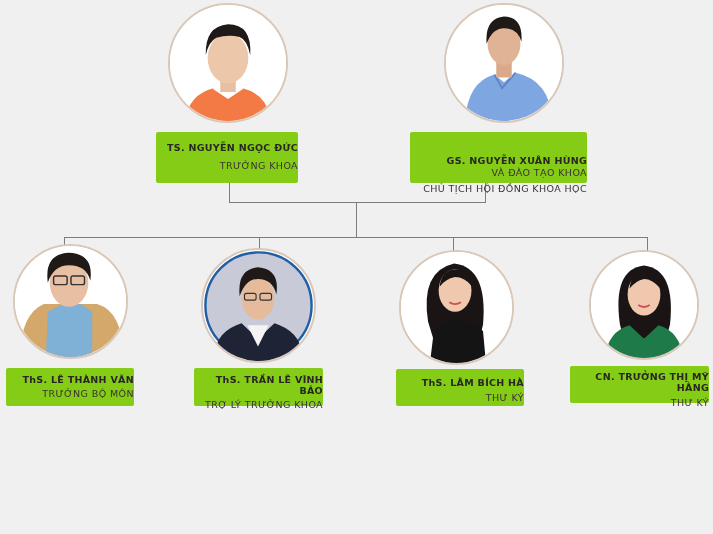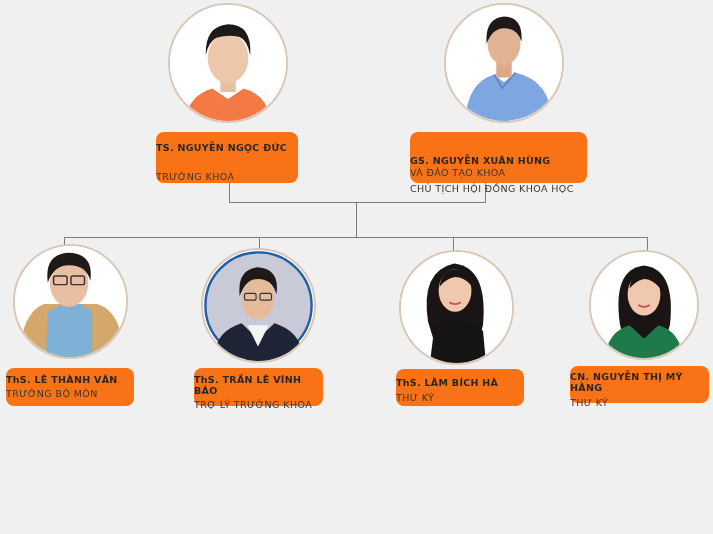--- a/index.html
+++ b/index.html
@@ -14,23 +14,23 @@
     position: absolute;
     border-radius: 50%;
     background: #ffffff;
     border: 2px solid #d9c7b8;
     box-sizing: border-box;
     overflow: hidden;
   }
   .photo svg { width: 100%; height: 100%; display: block; }
   .card {
     position: absolute;
-    background: #f97316;
-    border-radius: 8px;
-    text-align: left;
+    background: #84cc16;
+    border-radius: 2px;
+    text-align: right;
     color: #2a2624;
     box-sizing: border-box;
   }
   .card .name {
     font-weight: bold;
     font-size: 9.5px;
     letter-spacing: 0.3px;
     margin-top: 0;
   }
   .card .role {
@@ -59,21 +59,21 @@
     <rect width="120" height="120" fill="#ffffff"></rect>
     <path d="M15 120 Q20 92 45 86 L60 96 L75 86 Q100 92 105 120 Z" fill="#f47a45"></path>
     <path d="M45 86 L60 96 L75 86" stroke="#ffffff" stroke-width="2" fill="none"></path>
     <rect x="52" y="70" width="16" height="20" fill="#e8bfa3"></rect>
     <ellipse cx="60" cy="55" rx="21" ry="26" fill="#edc7aa"></ellipse>
     <path d="M37 52 Q36 22 60 20 Q85 20 83 52 Q80 36 72 33 Q60 30 48 34 Q40 38 37 52 Z" fill="#1f1a18"></path>
   </svg>
 </div>
 <div class="card" style="left:156px; top:132px; width:142px; height:51px; padding-top:10px;">
   <div class="name">TS. NGUYỄN NGỌC ĐỨC</div>
-  <div class="role" style="margin-top:17px;">TRƯỞNG KHOA</div>
+  <div class="role" style="margin-top:6px;">TRƯỞNG KHOA</div>
 </div>
 
 <div class="photo" style="left:444px; top:3px; width:120px; height:120px;">
   <svg viewBox="0 0 120 120">
     <rect width="120" height="120" fill="#ffffff"></rect>
     <path d="M20 120 Q22 80 50 72 L60 80 L72 70 Q108 78 110 120 Z" fill="#7ea6e0"></path>
     <path d="M50 72 L58 86 L72 70" stroke="#5f86c4" stroke-width="2" fill="none"></path>
     <rect x="52" y="55" width="16" height="20" fill="#d9a989"></rect>
     <ellipse cx="60" cy="40" rx="17" ry="22" fill="#e0b394"></ellipse>
     <path d="M42 40 Q40 14 60 12 Q80 12 78 38 Q74 24 60 24 Q48 24 42 40 Z" fill="#1f1a18"></path>
@@ -136,15 +136,15 @@
   <svg viewBox="0 0 110 110">
     <rect width="110" height="110" fill="#ffffff"></rect>
     <path d="M30 75 Q22 18 55 14 Q88 18 82 75 L78 90 L34 90 Z" fill="#1a1514"></path>
     <path d="M14 110 Q18 82 40 76 L55 90 L70 76 Q92 82 96 110 Z" fill="#1f7a4a"></path>
     <ellipse cx="55" cy="44" rx="17" ry="22" fill="#f0c8ae"></ellipse>
     <path d="M40 38 Q42 20 56 20 Q70 22 72 38 Q64 28 55 28 Q46 30 40 38 Z" fill="#1a1514"></path>
     <path d="M49 55 Q55 59 61 55" stroke="#d05050" stroke-width="2" fill="none"></path>
   </svg>
 </div>
 <div class="card" style="left:570px; top:366px; width:139px; height:37px; padding-top:5px;">
-  <div class="name">CN. NGUYỄN THỊ MỸ HẰNG</div>
+  <div class="name">CN. TRƯỞNG THỊ MỸ HẰNG</div>
   <div class="role" style="margin-top:3px;">THƯ KÝ</div>
 </div>
 
 </body></html>

